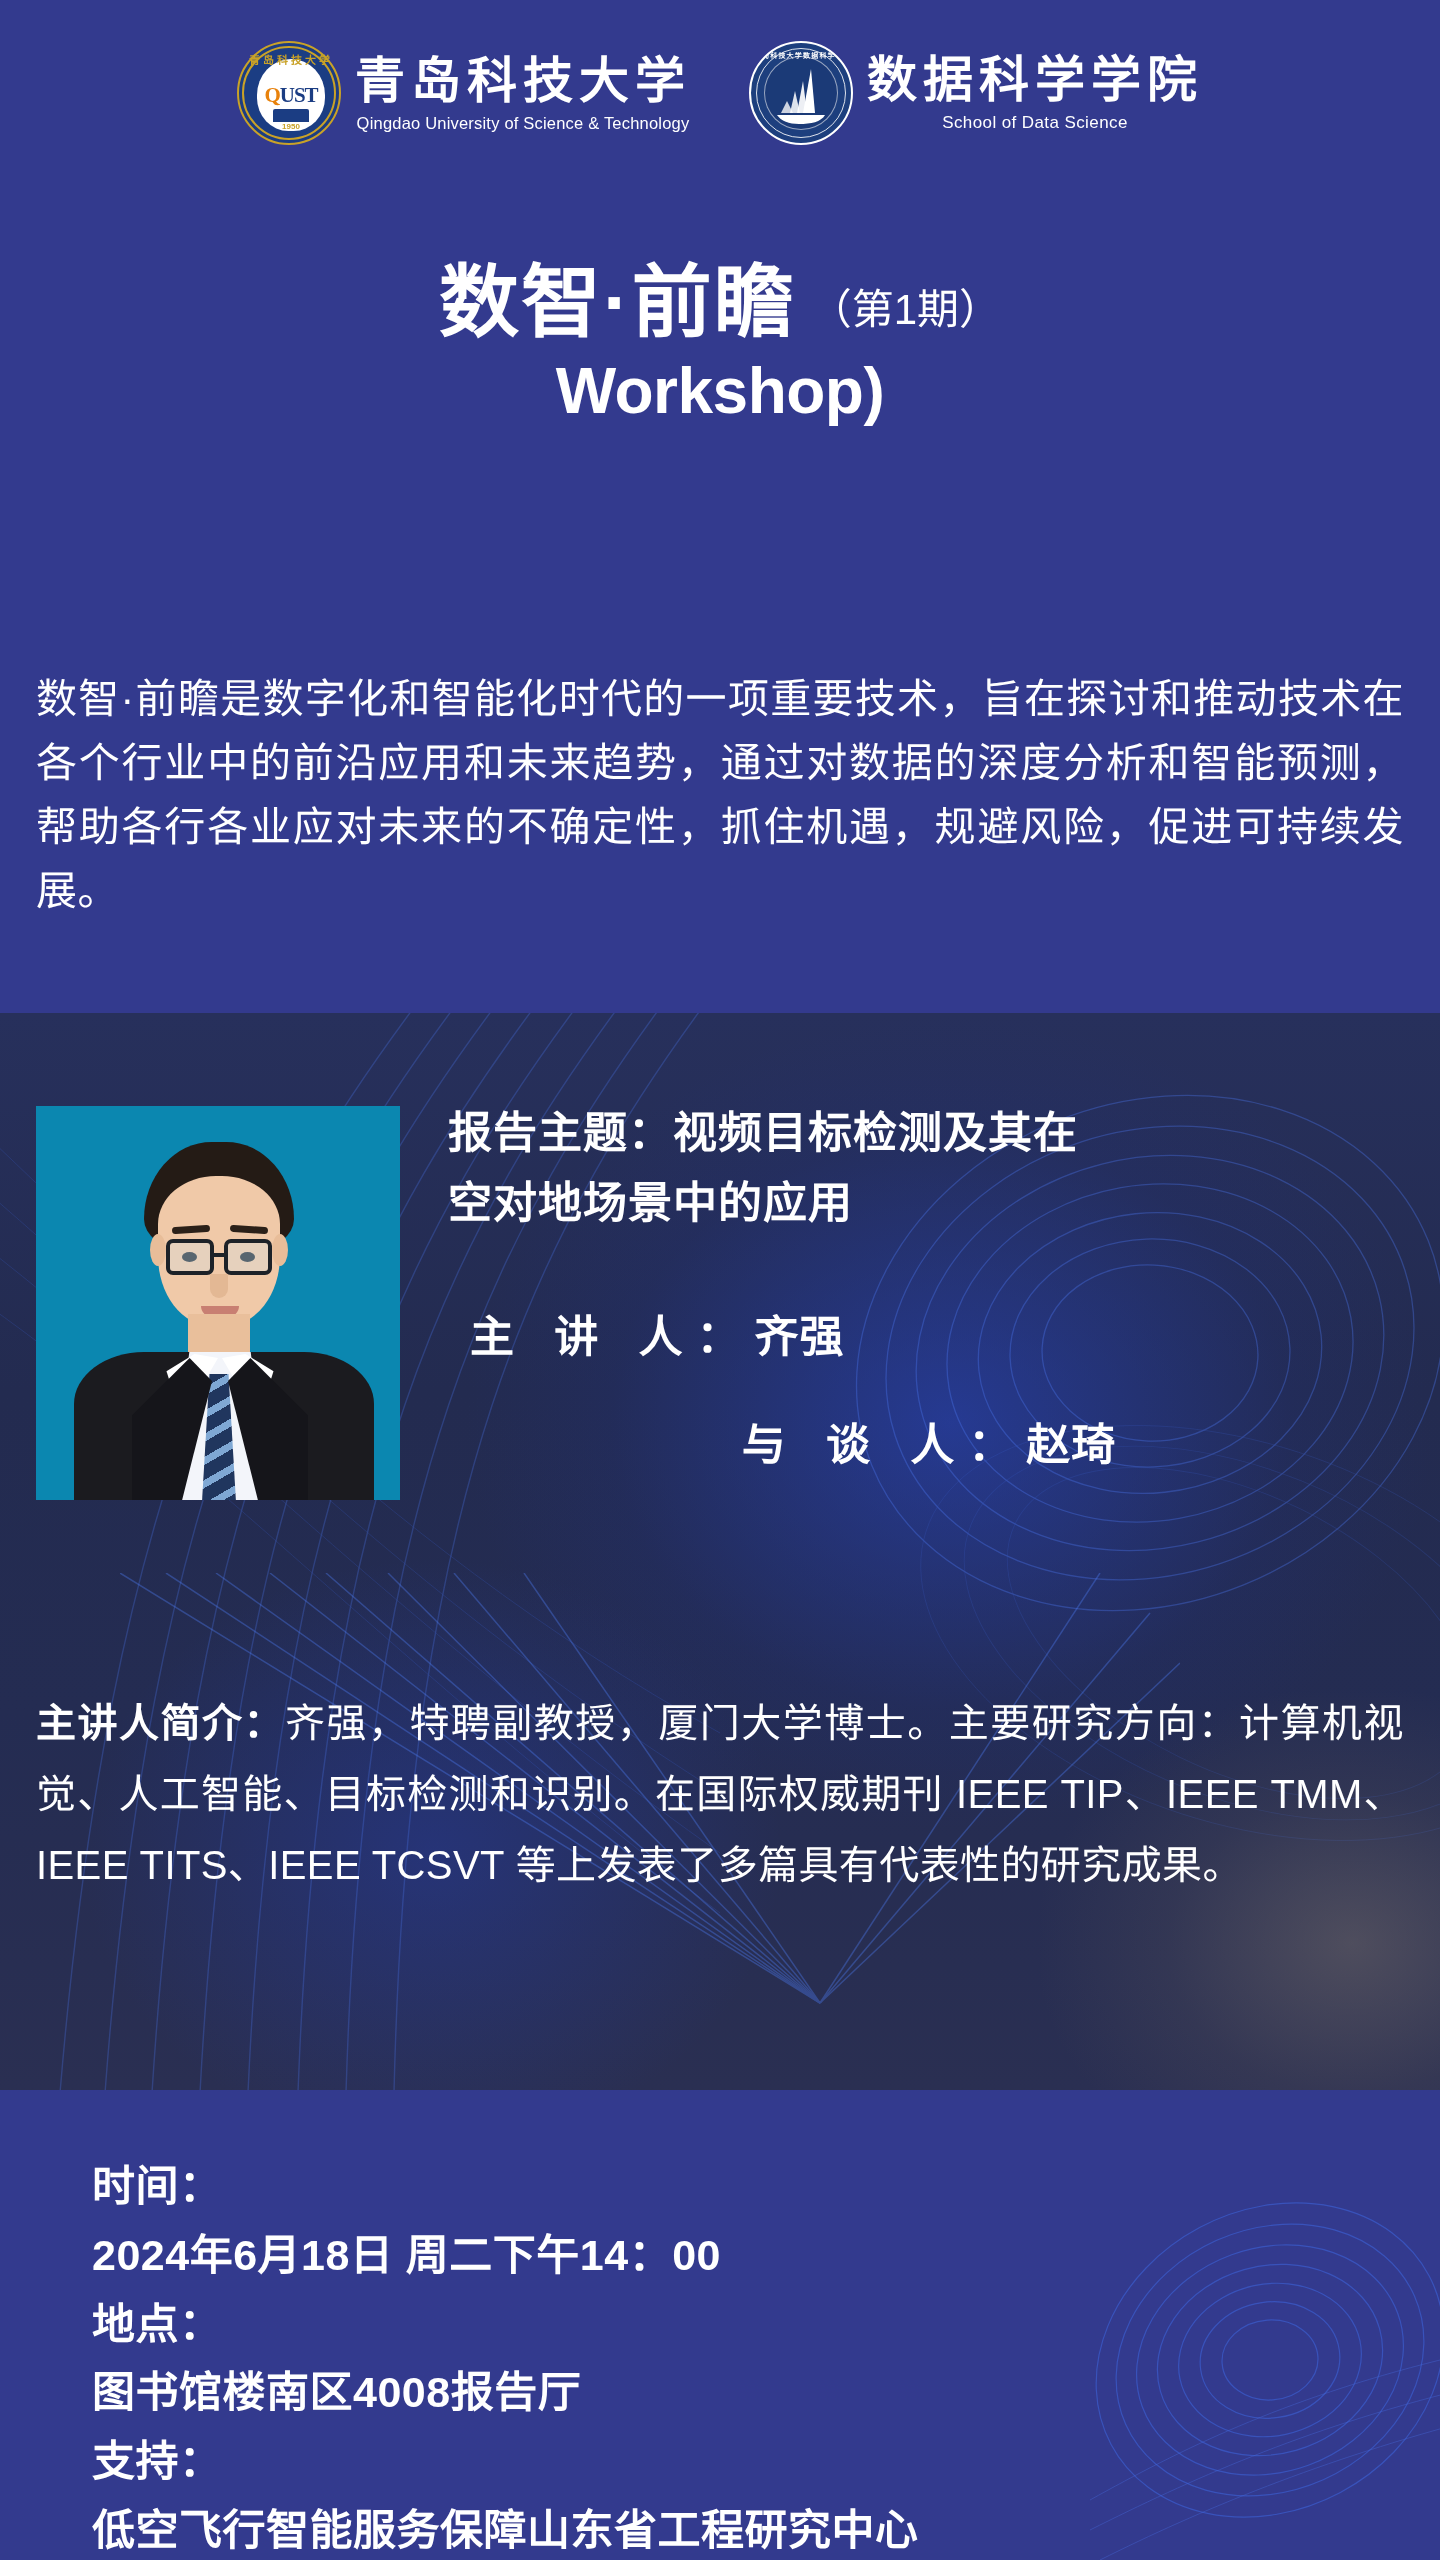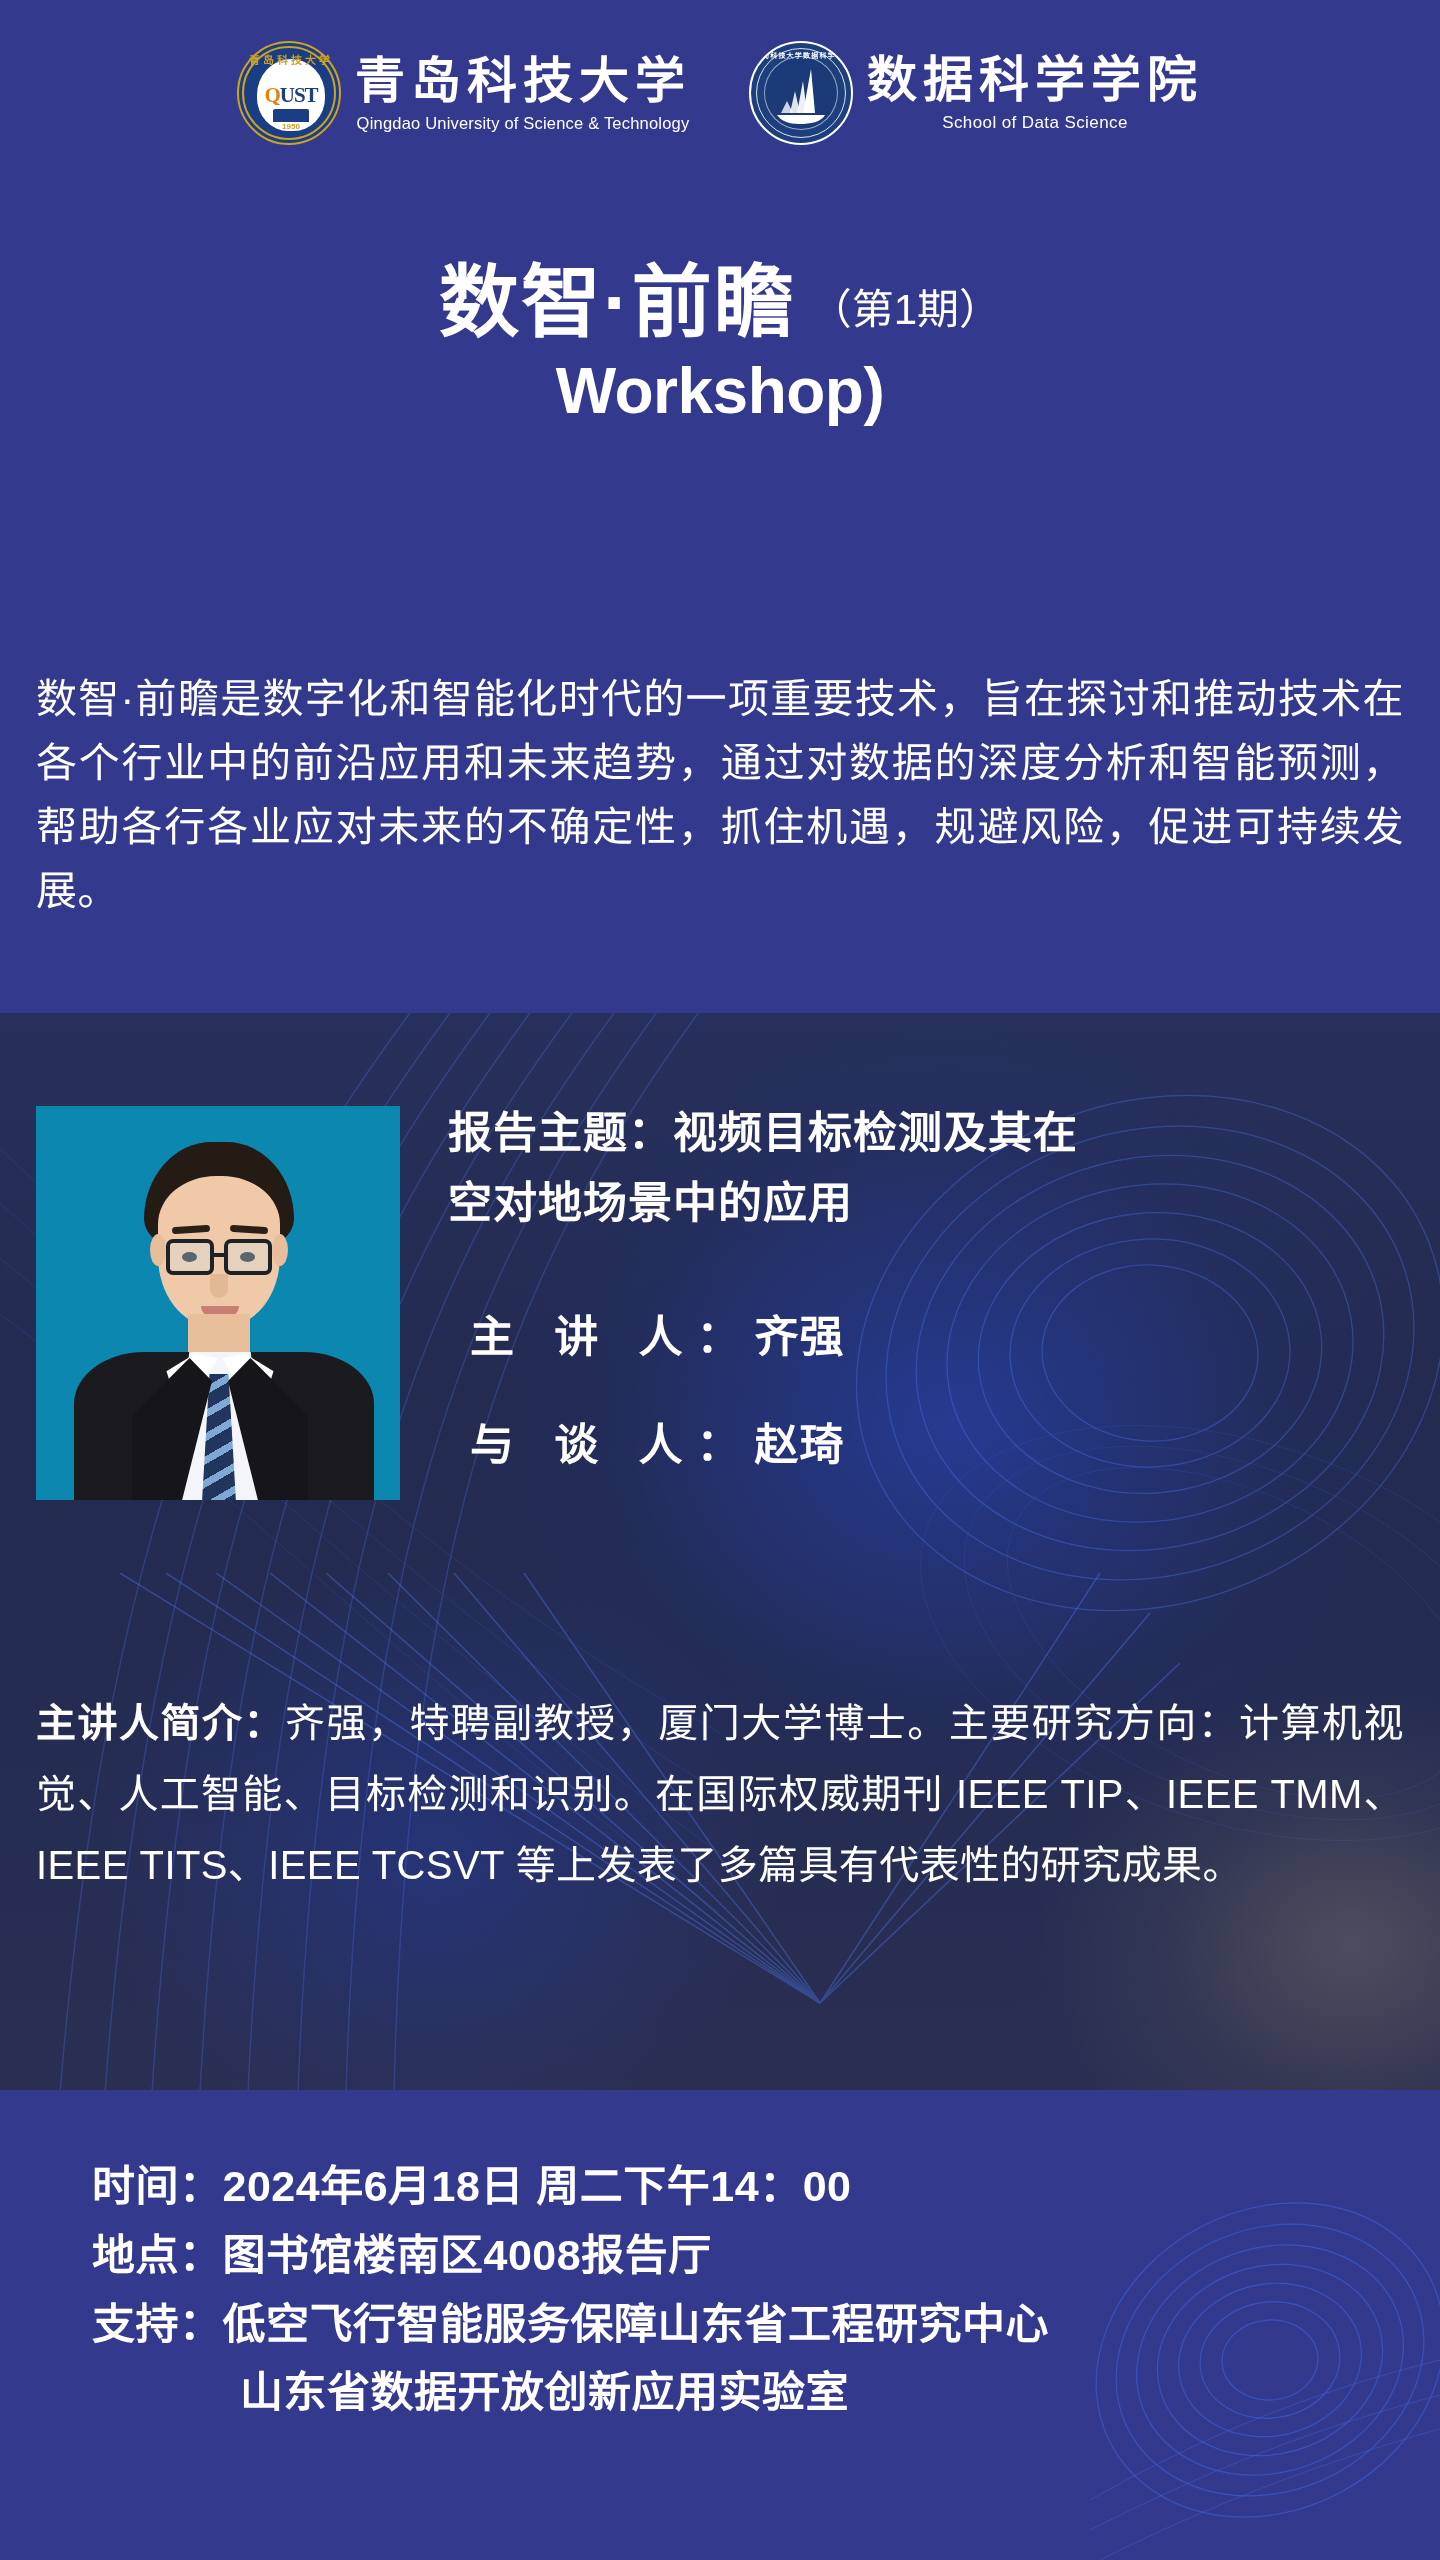--- a/index.html
+++ b/index.html
@@ -314,21 +314,21 @@
     line-height: 1.60;
     letter-spacing: 1px;
   }
   .talk-person {
     font-size: 44px;
     font-weight: 700;
     letter-spacing: 1px;
     margin-top: 62px;
     padding-left: 22px;
   }
-  .talk-person.second { margin-top: 44px; }
+  .talk-person.second { margin-top: 44px; text-align: center; }
   .sp-label { letter-spacing: 14px; }
 
   
   .bio {
     position: absolute;
     left: 36px; top: 1688px;
     width: 1368px;
     color: #ffffff;
     font-size: 40px;
     line-height: 1.78;
@@ -342,21 +342,21 @@
   .footer {
     position: absolute;
     left: 92px; top: 2152px;
     width: 1260px;
     color: #ffffff;
     font-size: 43px;
     font-weight: 700;
     line-height: 1.60;
     letter-spacing: 0.5px;
   }
-  .f-row { display: flex; align-items: flex-start; }
+  .f-row { display: flex; align-items: flex-start; flex-direction: column; }
   .f-key { flex: 0 0 auto; white-space: nowrap; }
   .f-val { flex: 1 1 auto; }
   .f-sub { padding-left: 148px; }
 </style>
 </head>
 <body>
 
 <div class="poster">
 
   <div class="band-top"></div>

